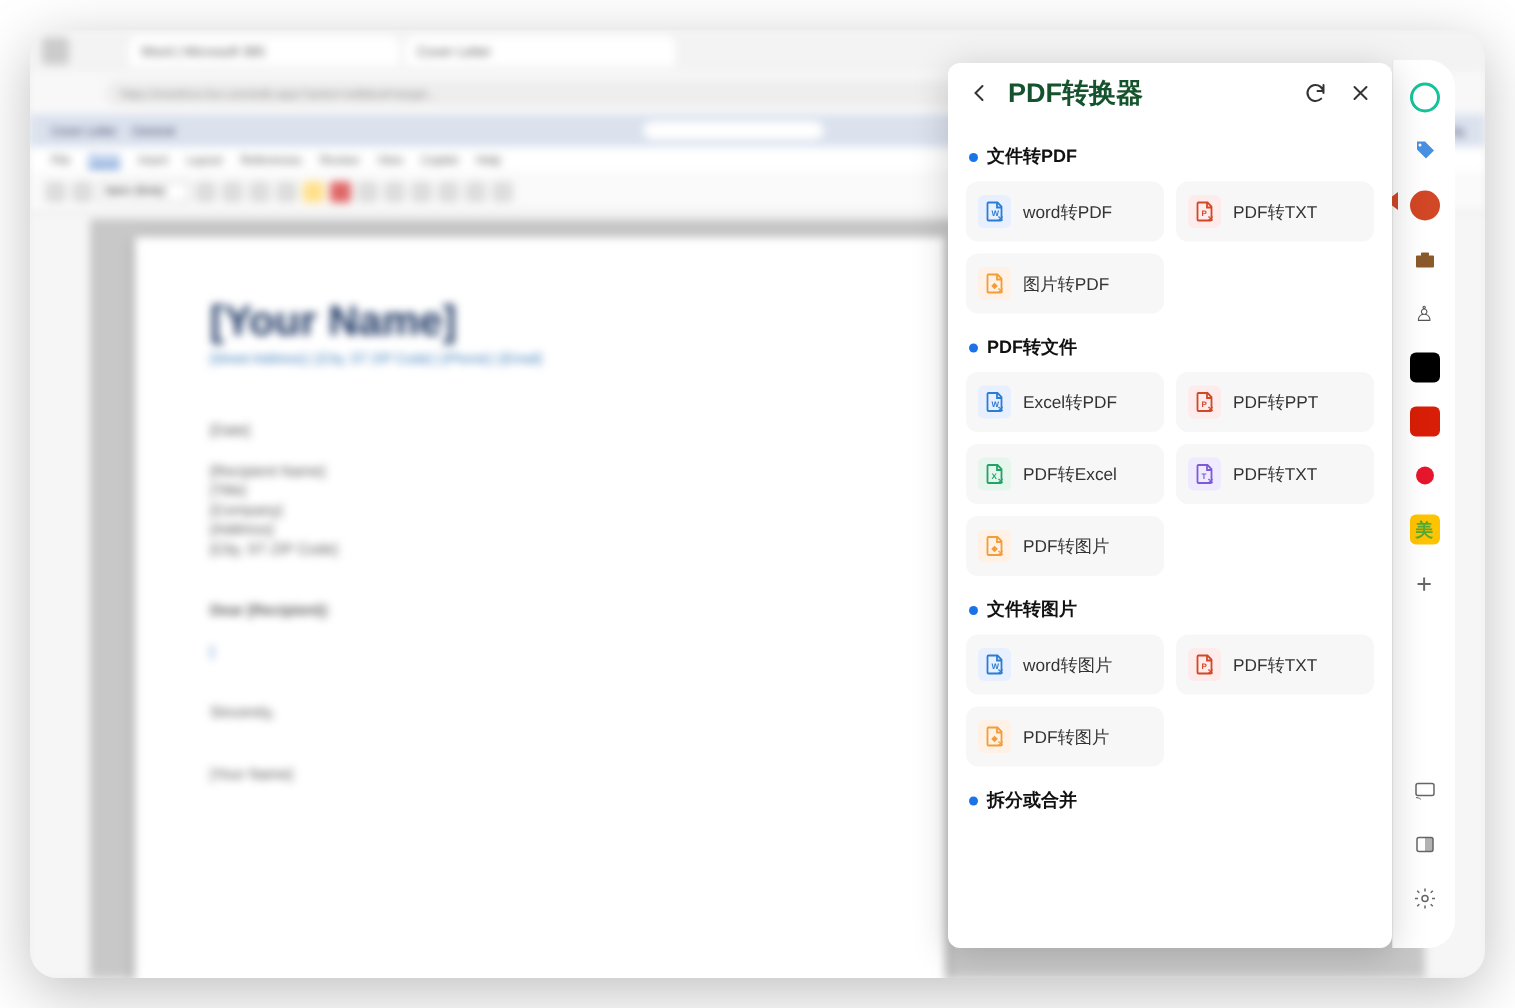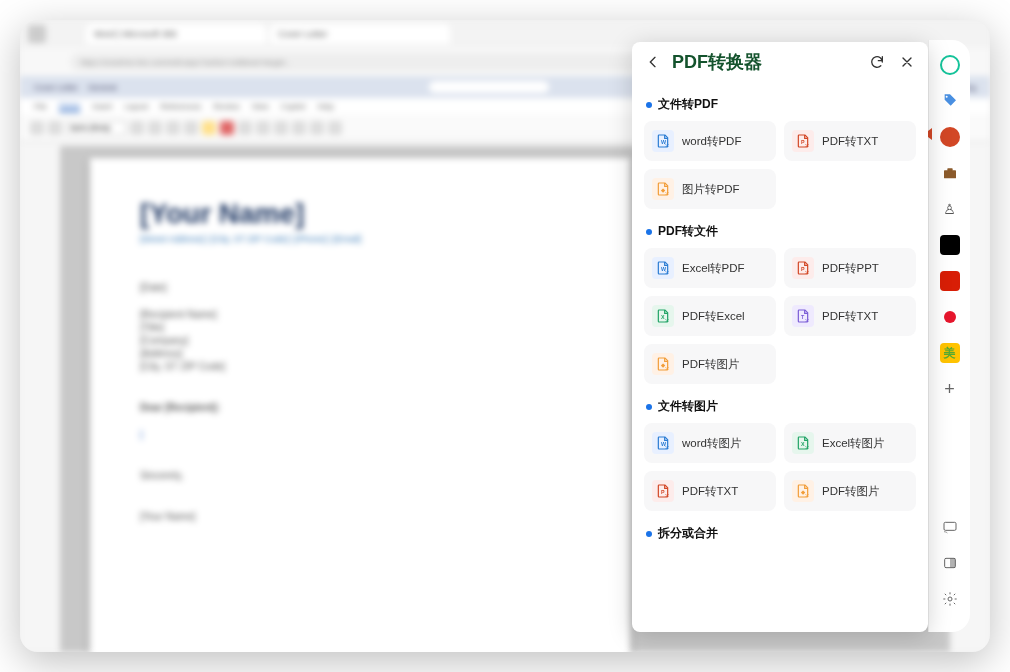--- a/index.html
+++ b/index.html
@@ -394,31 +394,20 @@
               <svg class="fi" viewBox="0 0 24 24">
                 <path d="M6 3h9l4 4v13a1 1 0 01-1 1H6a1 1 0 01-1-1V4a1 1 0 011-1z" fill="none" stroke="#2b7cd3" stroke-width="1.8"></path>
                 <path d="M14.5 3v5h5" fill="none" stroke="#2b7cd3" stroke-width="1.8"></path>
                 <text x="9" y="17" font-size="8" font-weight="700" fill="#2b7cd3">W</text>
                 <path d="M16 21l4-4M20 21l-1.2-1.2M16 17l1.2 1.2" stroke="#2b7cd3" stroke-width="1.4" fill="none"></path>
               </svg>
             </div>
             <span>word转图片</span>
           </div>
           <div class="tool-item">
-            <div class="tool-icon ic-excel">
-              <svg class="fi" viewBox="0 0 24 24">
-                <path d="M6 3h9l4 4v13a1 1 0 01-1 1H6a1 1 0 01-1-1V4a1 1 0 011-1z" fill="none" stroke="#21a366" stroke-width="1.8"></path>
-                <path d="M14.5 3v5h5" fill="none" stroke="#21a366" stroke-width="1.8"></path>
-                <text x="9" y="17" font-size="8" font-weight="700" fill="#21a366">X</text>
-                <path d="M16 21l4-4M20 21l-1.2-1.2M16 17l1.2 1.2" stroke="#21a366" stroke-width="1.4" fill="none"></path>
-              </svg>
-            </div>
-            <span>Excel转图片</span>
-          </div>
-          <div class="tool-item">
             <div class="tool-icon ic-ppt">
               <svg class="fi" viewBox="0 0 24 24">
                 <path d="M6 3h9l4 4v13a1 1 0 01-1 1H6a1 1 0 01-1-1V4a1 1 0 011-1z" fill="none" stroke="#d24726" stroke-width="1.8"></path>
                 <path d="M14.5 3v5h5" fill="none" stroke="#d24726" stroke-width="1.8"></path>
                 <text x="9" y="17" font-size="8" font-weight="700" fill="#d24726">P</text>
                 <path d="M16 21l4-4M20 21l-1.2-1.2M16 17l1.2 1.2" stroke="#d24726" stroke-width="1.4" fill="none"></path>
               </svg>
             </div>
             <span>PDF转TXT</span>
           </div>

